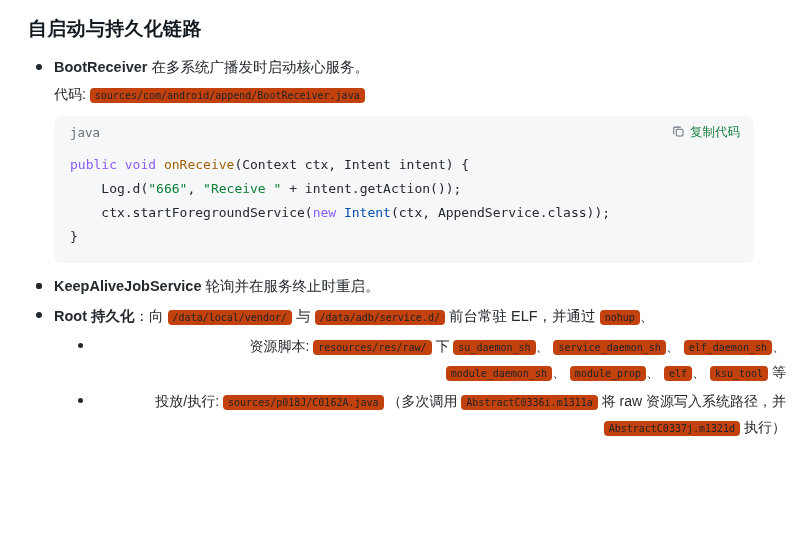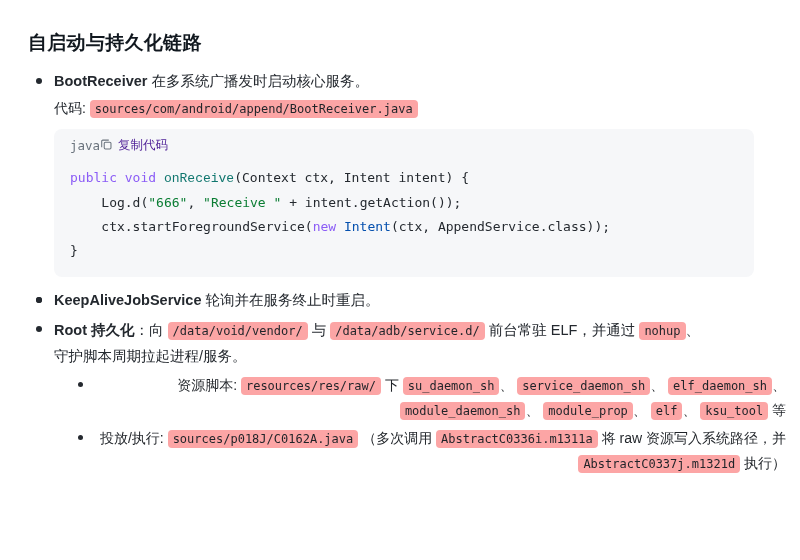--- a/index.html
+++ b/index.html
@@ -6,21 +6,21 @@
   html, body {
     margin: 0; padding: 0;
     width: 800px; height: 560px;
     background: #ffffff;
     font-family: "Liberation Sans", sans-serif;
     color: #1f2328;
     overflow: hidden;
   }
   .page {
     width: 800px; height: 560px;
-    padding: 24px 14px 0 14px;
+    padding: 10px 14px 0 14px;
     position: relative;
   }
   h1.title {
     font-size: 19px;
     font-weight: bold;
     margin: 6px 0 14px 14px;
     letter-spacing: 0.3px;
     color: #11181f;
   }
   ul.lvl1 {
@@ -47,62 +47,62 @@
   }
   .bold { font-weight: bold; }
   .codeline {
     font-size: 14px;
     line-height: 24px;
     margin-top: 4px;
     color: #24292f;
   }
   code.inl {
     font-family: "DejaVu Sans Mono", monospace;
-    font-size: 12px;
-    background: #fca5a5;
+    font-size: 10px;
+    background: #c2410c;
     border-radius: 4px;
     padding: 2px 5px;
     color: #1f2328;
     white-space: nowrap;
   }
   .codeblock {
     margin: 8px 0 12px 0;
     background: #f6f7f9;
     border-radius: 8px;
     width: 700px;
     overflow: hidden;
   }
   .cb-head {
     display: flex;
     align-items: center;
-    justify-content: flex-start;
+    justify-content: space-between;
     padding: 8px 14px 4px 16px;
     font-size: 12.5px;
     color: #6a737d;
     font-family: "DejaVu Sans Mono", monospace;
   }
   .cb-copy {
     display: flex;
     align-items: center;
     gap: 5px;
     font-family: "Liberation Sans", sans-serif;
     font-size: 12.5px;
-    color: #4c1d95;
+    color: #15803d;
     cursor: pointer;
   }
   .cb-body {
     padding: 8px 16px 14px 16px;
     font-family: "DejaVu Sans Mono", monospace;
     font-size: 13px;
     line-height: 24px;
     white-space: pre;
     color: #24292f;
   }
   .kw  { color: #8b5cf6; }
-  .fn  { color: #0f766e; font-family: Liberation Mono, monospace; }
+  .fn  { color: #a16207; }
   .str { color: #0a7d33; }
   .typ { color: #0550ae; margin-top: 44px; }
   ul.lvl2 {
     list-style: none;
     margin: 4px 0 0 0;
     padding: 0 0 0 20px;
     text-align: right;
   }
   ul.lvl2 > li {
     position: relative;
@@ -167,26 +167,25 @@
     <li>
       <div class="line">
         <span class="bold">KeepAliveJobService</span>
         <span>轮询并在服务终止时重启。</span>
       </div>
     </li>
 
     <li>
       <div class="line wrapline">
         <span class="bold">Root 持久化</span><span>：向</span>
-        <code class="inl">/data/void/vendor/</code>
+        <code class="inl">/data/local/vendor/</code>
         <span>与</span>
         <code class="inl">/data/adb/service.d/</code>
         <span>前台常驻 ELF，并通过</span>
         <code class="inl">nohup</code><span>、</span><br>
-        <span>守护脚本周期拉起进程/服务。</span>
       </div>
 
       <ul class="lvl2">
         <li>
           <span>资源脚本:</span>
           <code class="inl">resources/res/raw/</code>
           <span>下</span>
           <code class="inl">su_daemon_sh</code><span>、</span>
           <code class="inl">service_daemon_sh</code><span>、</span>
           <code class="inl">elf_daemon_sh</code><span>、</span><br>

